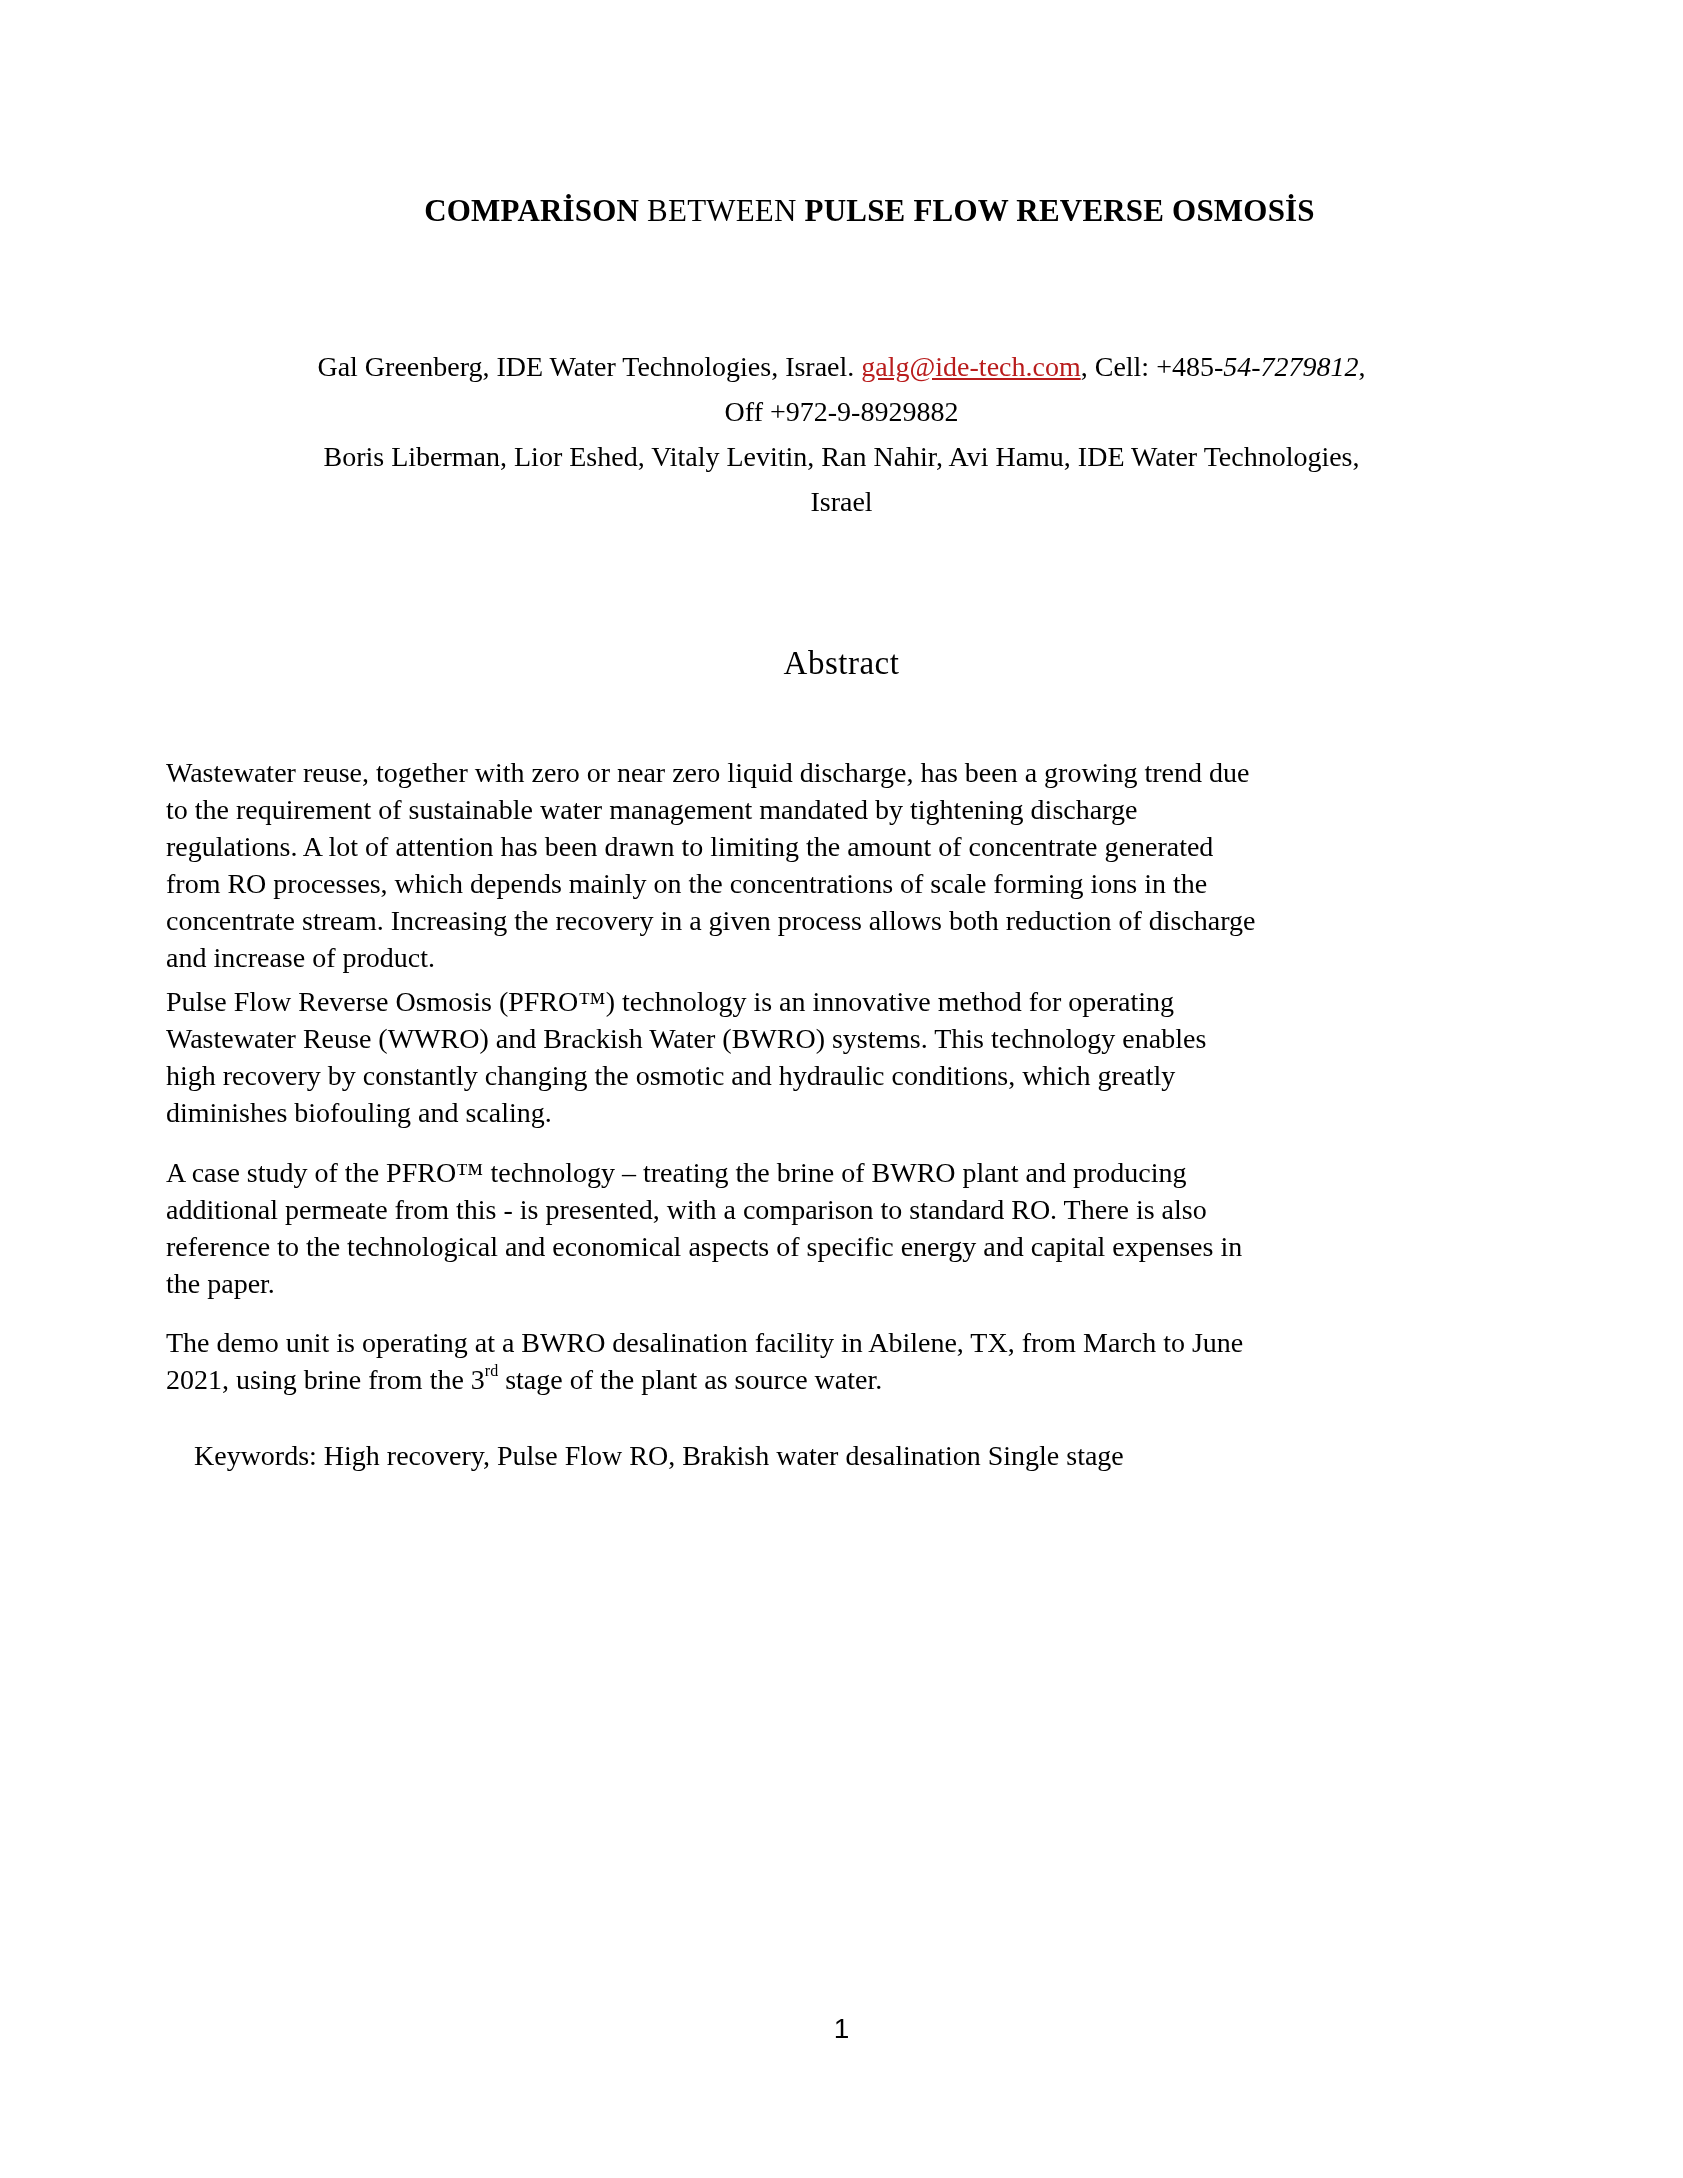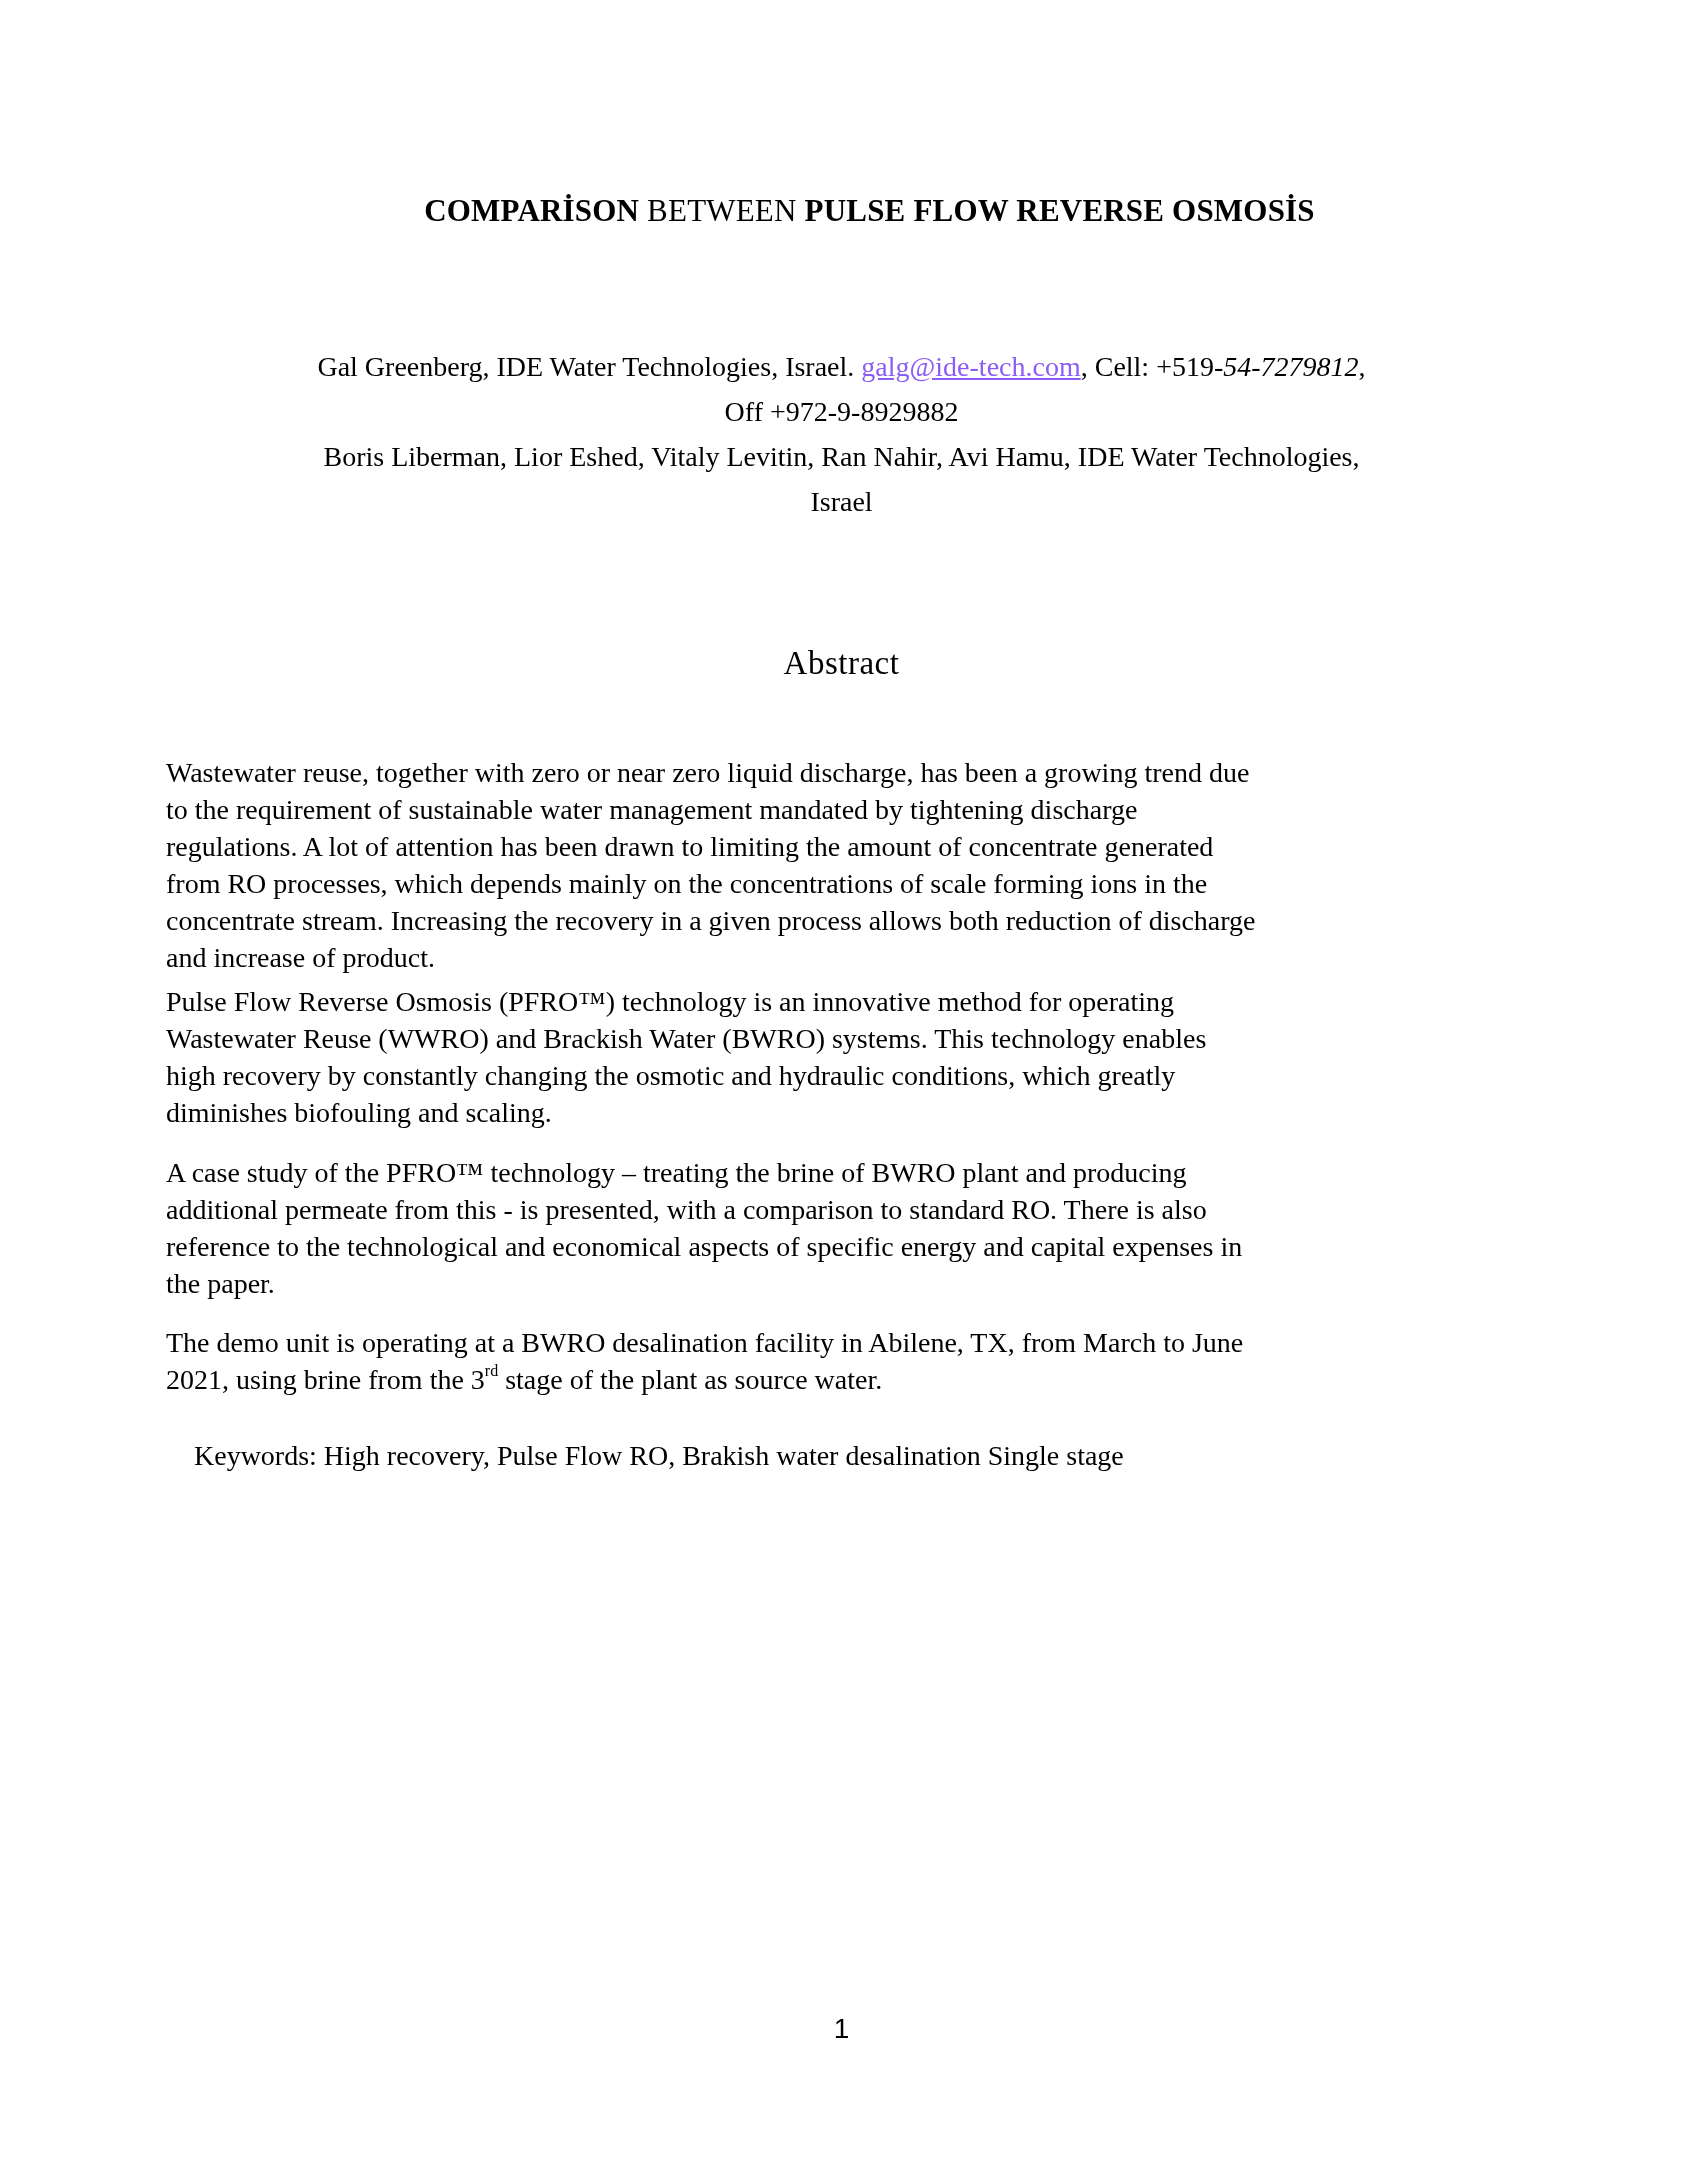--- a/index.html
+++ b/index.html
@@ -34,21 +34,21 @@
     font-weight: normal;
   }
   .title-block span { white-space: pre-wrap; }
   .authors-block {
     top: 344px;
     font-size: 28px;
     line-height: 45px;
   }
   .authors-block span { white-space: pre-wrap; }
   .email-link {
-    color: #8b5cf6;
+    color: #b91c1c;
     text-decoration: underline;
     cursor: pointer;
   }
   .italic { font-style: italic; }
   .abstract-heading {
     top: 645px;
     font-size: 33px;
     letter-spacing: 0.5px;
   }
   .body-para {
@@ -87,21 +87,21 @@
 </head>
 <body>
 
 <div class="page">
 
   <div class="centered title-block">
     <div><span>COMPARİSON</span><span class="regular"> BETWEEN </span><span>PULSE FLOW REVERSE OSMOSİS</span></div>
   </div>
 
   <div class="centered authors-block">
-    <div><span>Gal Greenberg, IDE Water Technologies, Israel. </span><span class="email-link">galg@ide-tech.com</span><span>, Cell: +519-</span><span class="italic">54-7279812</span><span>,</span></div>
+    <div><span>Gal Greenberg, IDE Water Technologies, Israel. </span><span class="email-link">galg@ide-tech.com</span><span>, Cell: +485-</span><span class="italic">54-7279812</span><span>,</span></div>
     <div>Off +972-9-8929882</div>
     <div>Boris Liberman, Lior Eshed, Vitaly Levitin, Ran Nahir, Avi Hamu, IDE Water Technologies,</div>
     <div>Israel</div>
   </div>
 
   <div class="centered abstract-heading">Abstract</div>
 
   <div class="body-para p1">Wastewater reuse, together with zero or near zero liquid discharge, has been a growing trend due
 to the requirement of sustainable water management mandated by tightening discharge
 regulations. A lot of attention has been drawn to limiting the amount of concentrate generated

